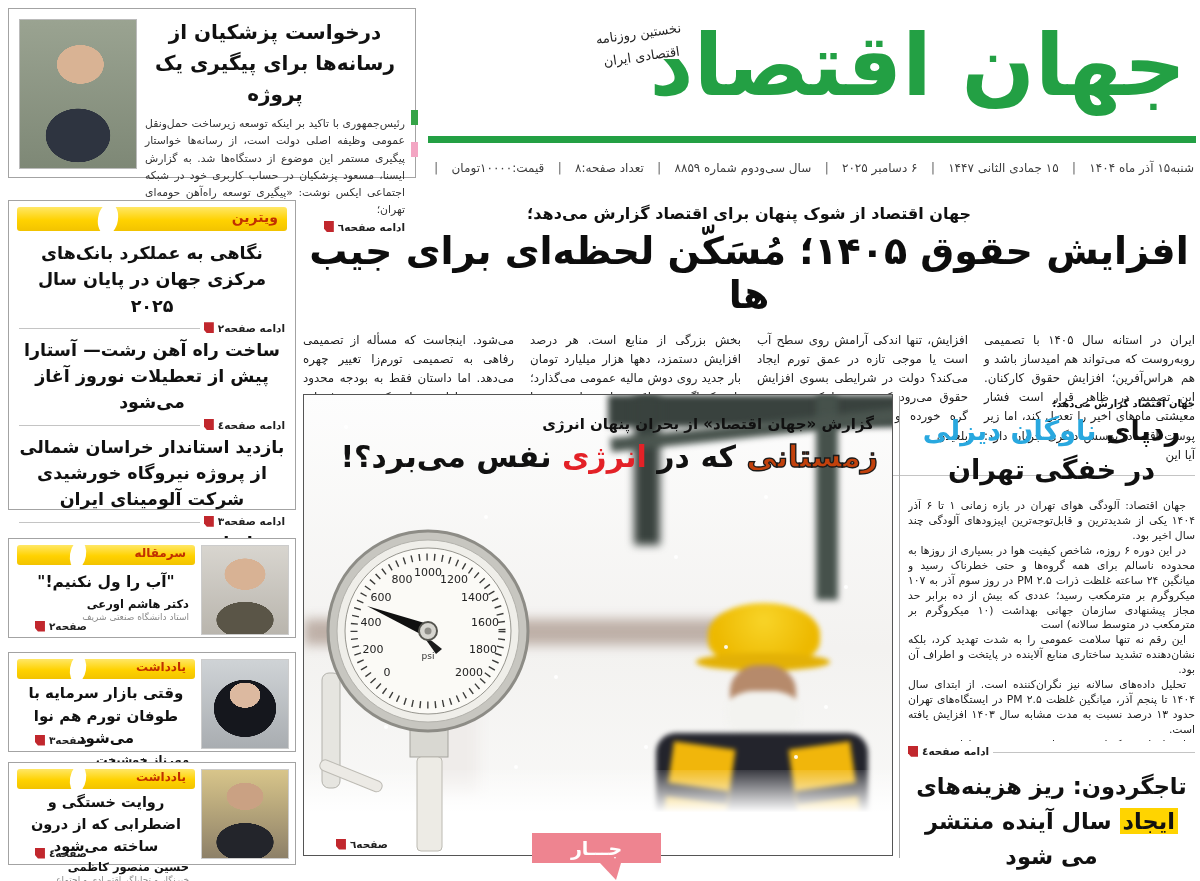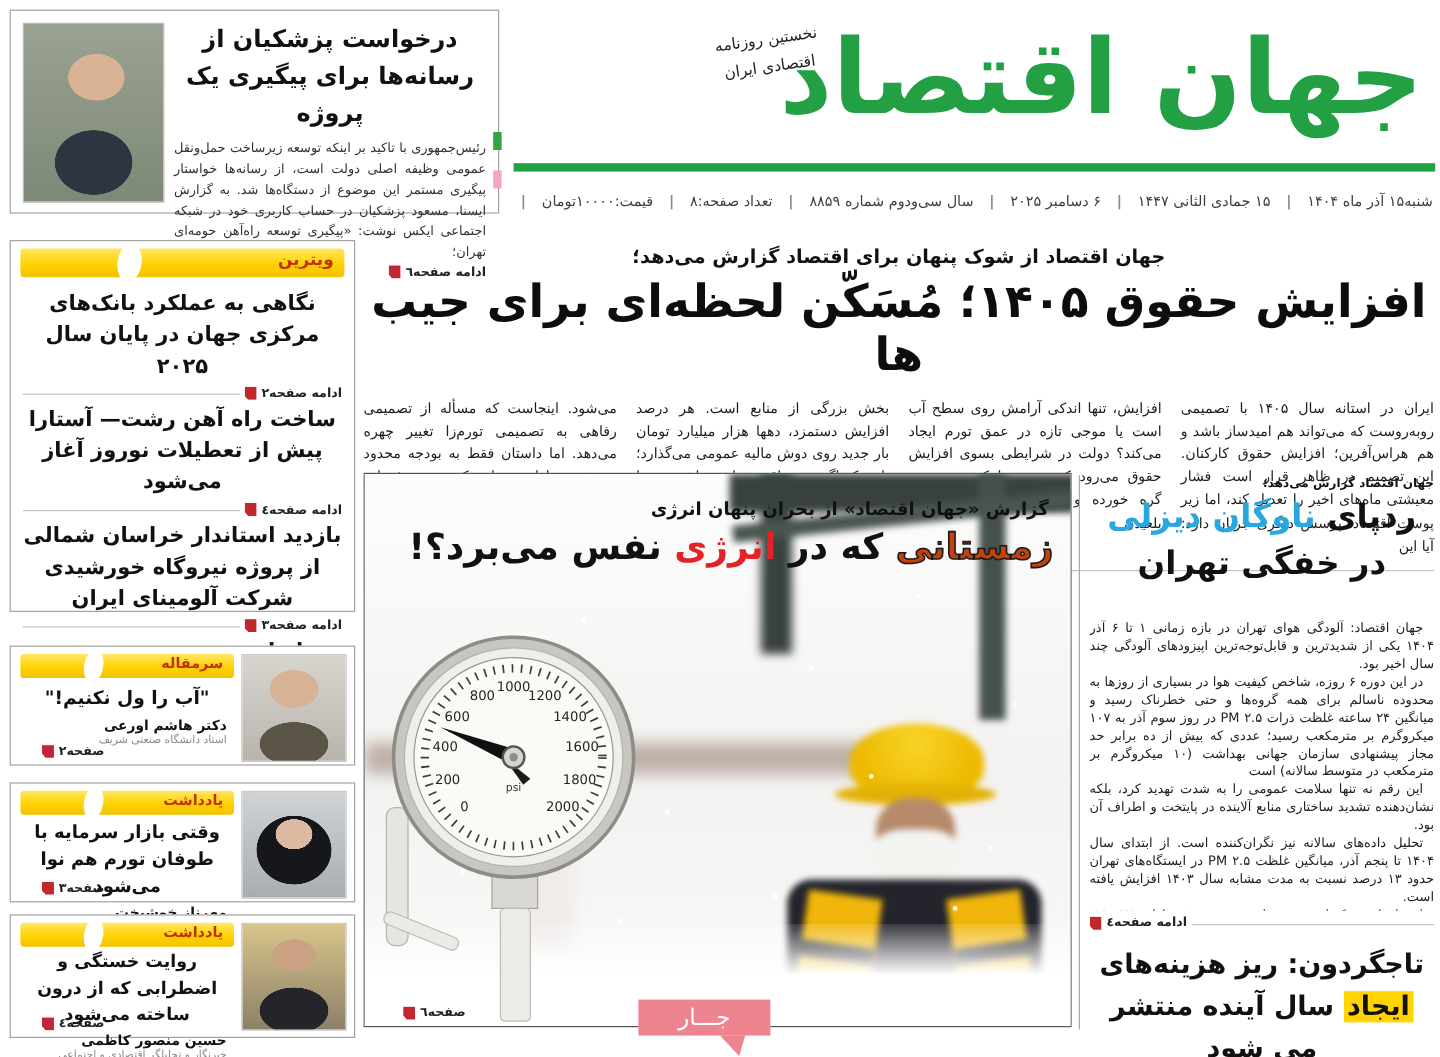--- a/index.html
+++ b/index.html
@@ -90,31 +90,31 @@
   .worker{position:absolute;right:24px;top:208px;width:212px;height:254px;filter:blur(2.5px)}
   .w-hat{position:absolute;left:52px;top:0;width:112px;height:62px;background:radial-gradient(circle at 50% 28%,#f8d428,#edb900 70%);border-radius:55% 55% 42% 42%}
   .w-brim{position:absolute;left:40px;top:50px;width:134px;height:18px;background:#e3b106;border-radius:50%}
   .w-face{position:absolute;left:74px;top:62px;width:66px;height:62px;background:#b68a6b;border-radius:42%}
   .w-mask{position:absolute;left:70px;top:88px;width:74px;height:48px;background:#f3f3f0;border-radius:38% 38% 46% 46%}
   .w-body{position:absolute;left:0;top:130px;width:212px;height:124px;background:#23242c;border-radius:20px 20px 0 0}
   .w-vl{position:absolute;left:10px;top:142px;width:62px;height:112px;background:#f1b60b;transform:rotate(8deg)}
   .w-vr{position:absolute;right:10px;top:142px;width:62px;height:112px;background:#f1b60b;transform:rotate(-8deg)}
   .w-sl{position:absolute;left:10px;top:184px;width:62px;height:14px;background:#1b1c22;transform:rotate(8deg)}
   .w-sr{position:absolute;right:10px;top:184px;width:62px;height:14px;background:#1b1c22;transform:rotate(-8deg)}
-  .wm{position:absolute;left:228px;top:438px;width:110px;height:30px;background:#ee8490;z-index:6;
-      color:#fff;font-size:19px;font-weight:normal;text-align:center;line-height:30px;letter-spacing:1px}
+  .wm{position:absolute;left:228px;top:438px;width:129px;height:30px;background:#ee8490;z-index:6;
+      color:#fff;font-size:19px;font-weight:bold;text-align:center;line-height:30px;letter-spacing:1px}
   .wm-tail{position:absolute;left:296px;top:468px;width:0;height:0;z-index:6;
       border-left:16px solid transparent;border-right:5px solid transparent;border-top:17px solid #ee8490}
   .p-note{position:absolute;left:24px;bottom:5px;width:60px;z-index:6}
 
   
   .r-kicker{text-align:right;font-size:10px;font-weight:bold}
   .r-head{text-align:center;font-size:27px;font-weight:bold;line-height:1.45;margin-top:2px}
   .r-head .blue{color:#29a8df}
-  .r-body{margin-top:28px;height:242px;overflow:hidden}
+  .r-body{margin-top:10px;height:242px;overflow:hidden}
   .r-body p{margin:0;font-size:10.8px;line-height:1.38;text-align:justify;color:#222;text-indent:9px}
   .b-head{text-align:center;font-size:22.5px;font-weight:bold;line-height:1.55;margin-top:12px}
   .b-head .hl{background:#ffd400;padding:0 3px}
   .vdivider{position:absolute;background:#a9a9a9;width:1px}
 </style>
 </head>
 <body>
 
 <div id="page">
 

